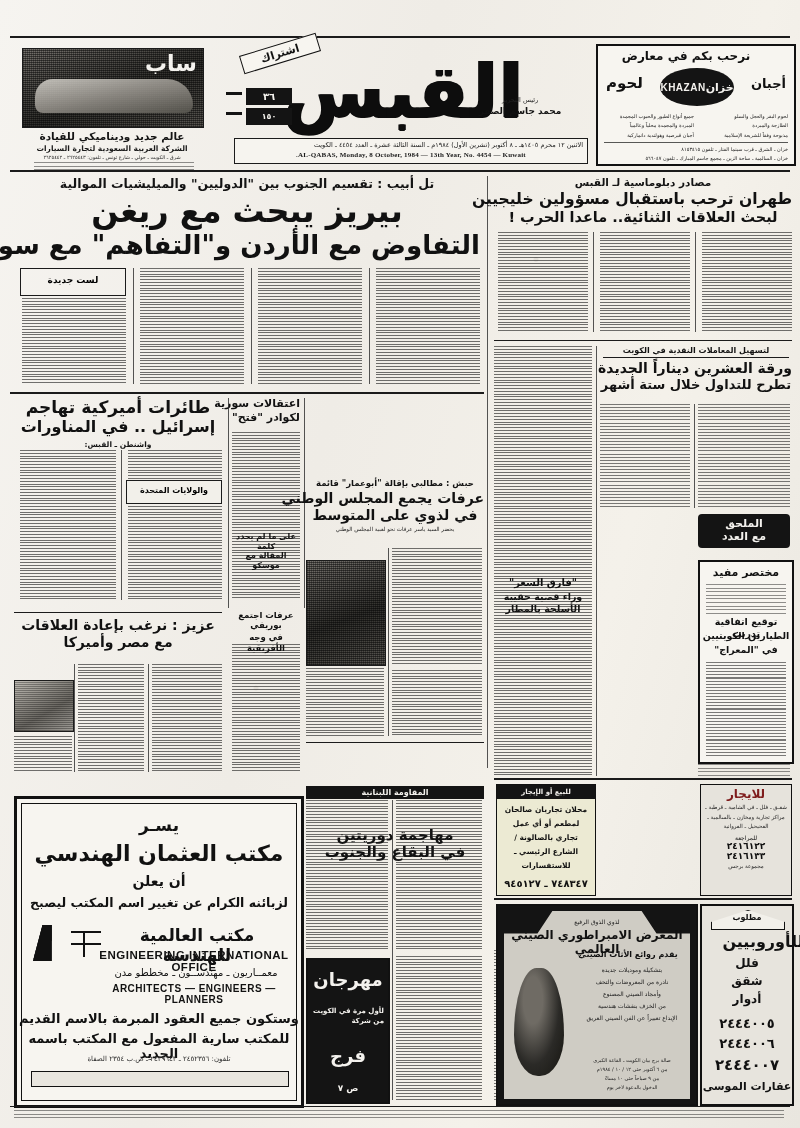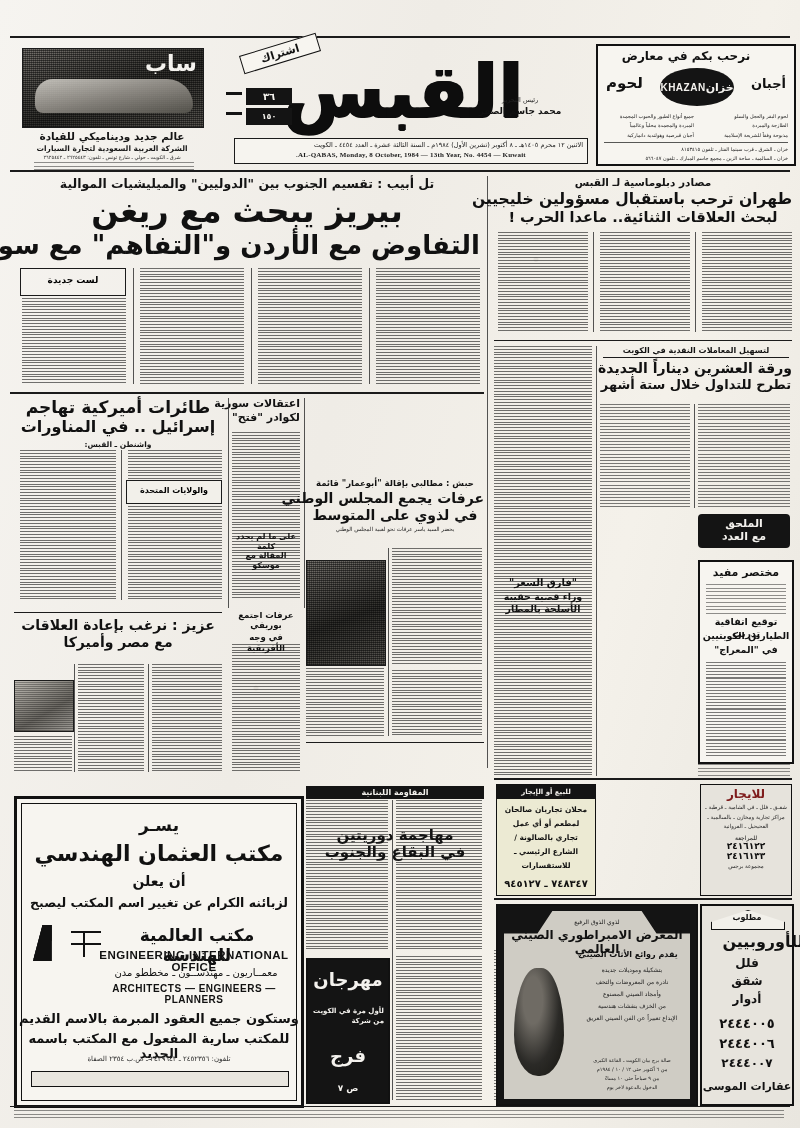--- a/index.html
+++ b/index.html
@@ -392,21 +392,21 @@
 
   <div class="adbox" style="left:700px;top:904px;width:90px;height:198px;border-width:2px;background:#e7e4dd;">
      <div style="position:absolute;left:9px;top:4px;width:72px;height:18px;background:#f2f0ea;clip-path:polygon(50% 0,100% 60%,100% 100%,0 100%,0 60%);border:1px solid #111;"></div>
      <div class="ar ctr bold" style="position:absolute;left:0;top:7px;width:90px;font-size:8px;color:#111;">مطلوب</div>
      <div class="ar ctr bold" style="position:absolute;left:16px;top:26px;width:90px;font-size:16px;color:#111;letter-spacing:-1px;">للأوروبيين</div>
      <div class="ar ctr bold" style="position:absolute;left:0;top:50px;width:90px;font-size:12px;color:#111;">فلل</div>
      <div class="ar ctr bold" style="position:absolute;left:0;top:68px;width:90px;font-size:12px;color:#111;">شقق</div>
      <div class="ar ctr bold" style="position:absolute;left:0;top:86px;width:90px;font-size:12px;color:#111;">أدوار</div>
      <div class="ar ctr bold" style="position:absolute;left:0;top:110px;width:90px;font-size:13px;color:#111;letter-spacing:-.5px;">٢٤٤٤٠٠٥</div>
      <div class="ar ctr bold" style="position:absolute;left:0;top:130px;width:90px;font-size:13px;color:#111;letter-spacing:-.5px;">٢٤٤٤٠٠٦</div>
-     <div class="ar ctr bold" style="position:absolute;left:0;top:150px;width:90px;font-size:12px;color:#111;letter-spacing:-.5px;">٢٤٤٤٠٠٧</div>
+     <div class="ar ctr bold" style="position:absolute;left:0;top:150px;width:90px;font-size:15px;color:#111;letter-spacing:-.5px;">٢٤٤٤٠٠٧</div>
      <div class="ar ctr bold" style="position:absolute;left:0;top:174px;width:90px;font-size:11px;color:#111;">عقارات الموسى</div>
   </div>
 
   <div class="adbox" style="left:496px;top:904px;width:198px;height:198px;border-width:2px;background:#141414;">
      <div style="position:absolute;left:6px;top:5px;right:6px;bottom:5px;background:#cfccc4;clip-path:polygon(0 12%,18% 12%,26% 0,74% 0,82% 12%,100% 12%,100% 100%,0 100%);"></div>
      <div class="ar ctr" style="position:absolute;left:0;top:12px;width:198px;font-size:6px;color:#1a1a1a;">لذوي الذوق الرفيع</div>
      <div class="ar ctr bold" style="position:absolute;left:0;top:22px;width:198px;font-size:12px;color:#111;letter-spacing:-1px;">المعرض الامبراطوري الصيني العالمي</div>
      <div class="ar ctr bold" style="position:absolute;right:8px;top:44px;width:120px;font-size:8px;color:#111;">يقدم روائع الأثاث الصيني</div>
      <div class="ar" style="position:absolute;right:8px;top:58px;width:112px;font-size:6px;line-height:2.0;color:#1d1d1d;text-align:center;">
         <div>بتشكيلة وموديلات جديدة</div>

